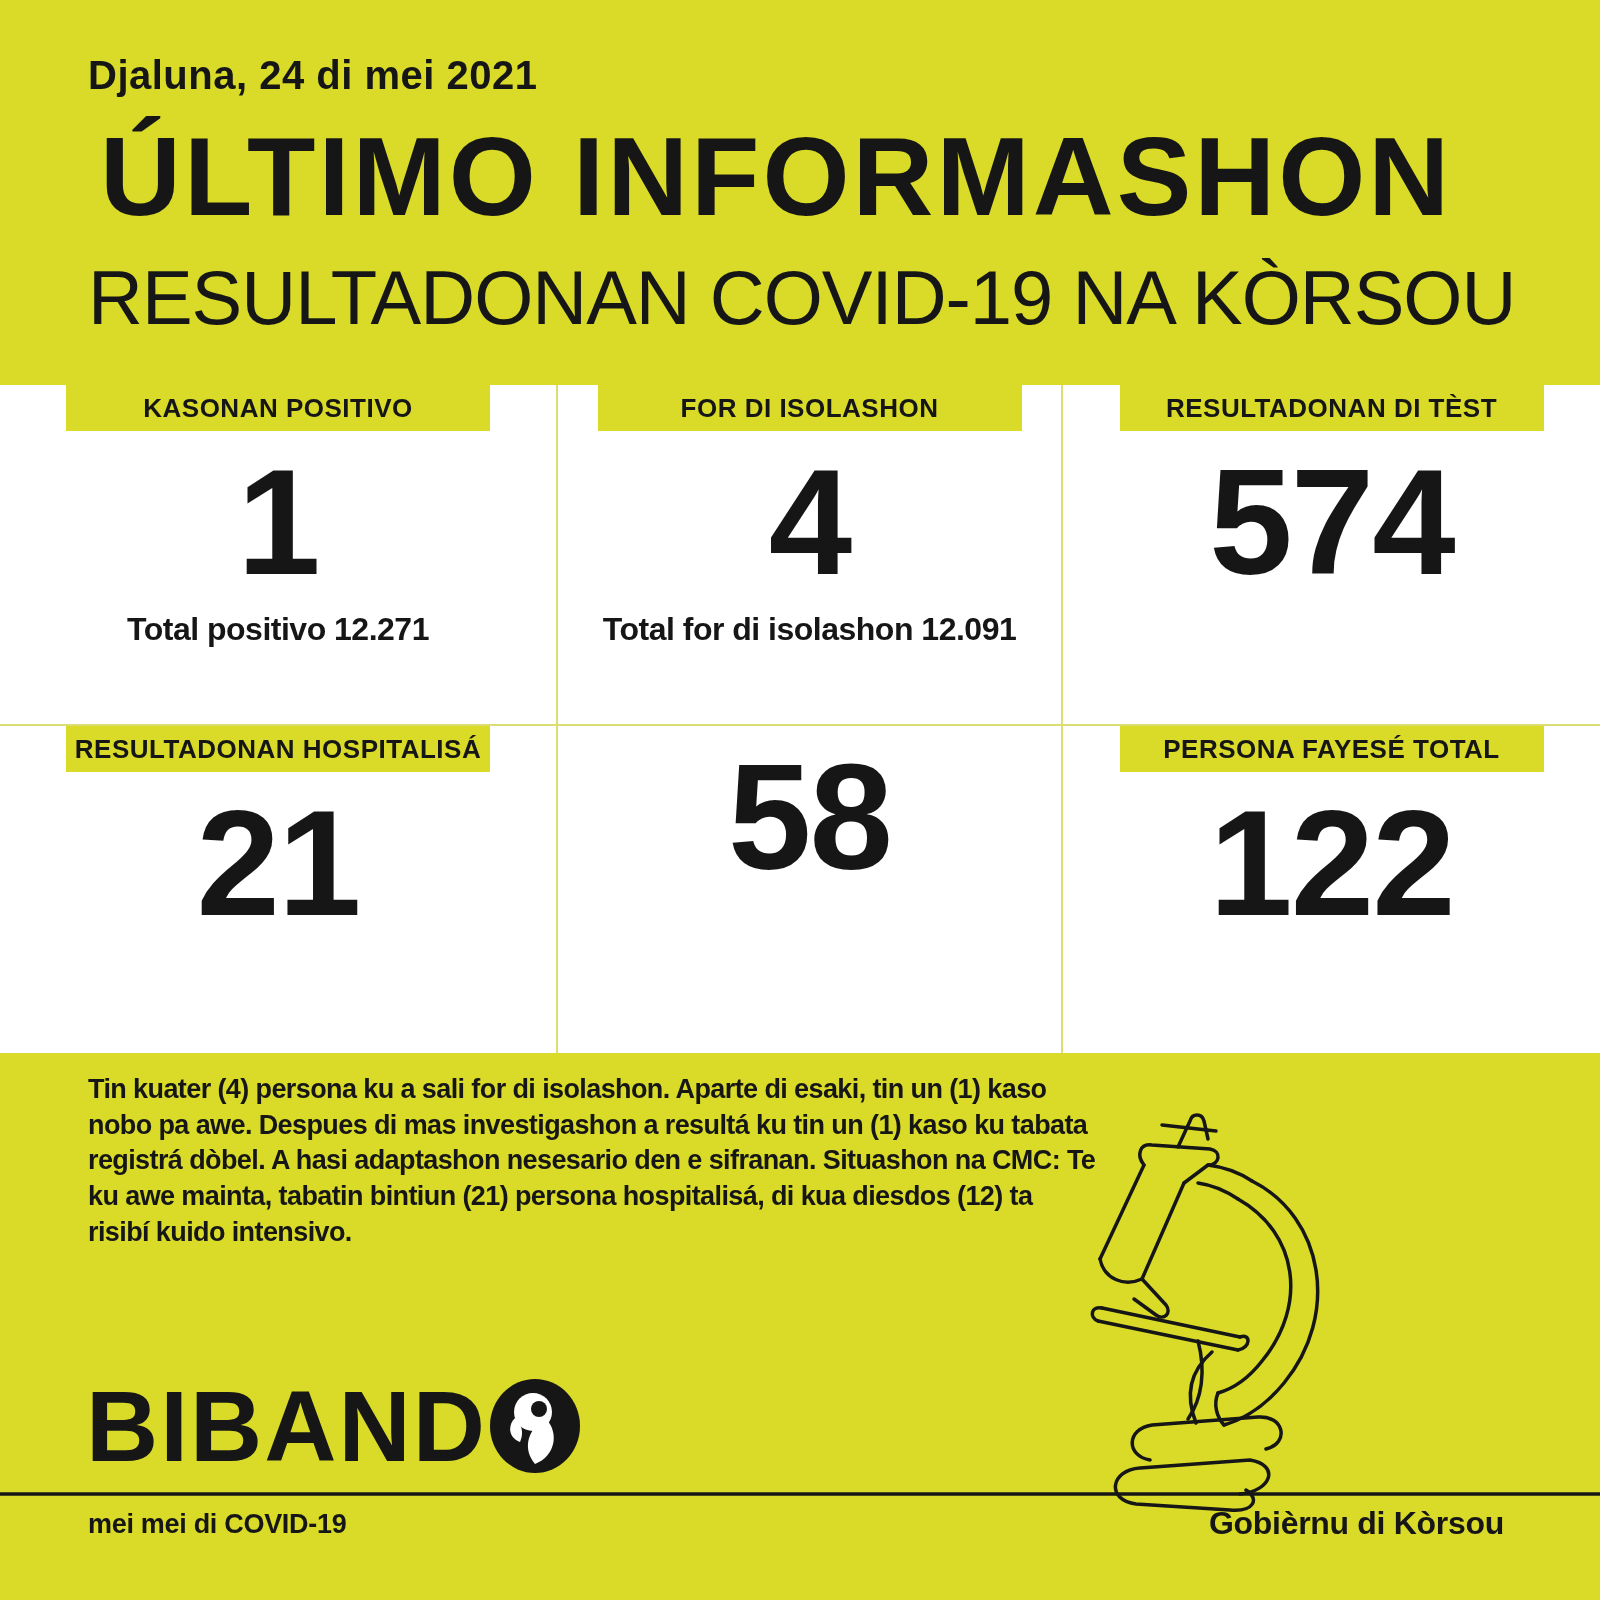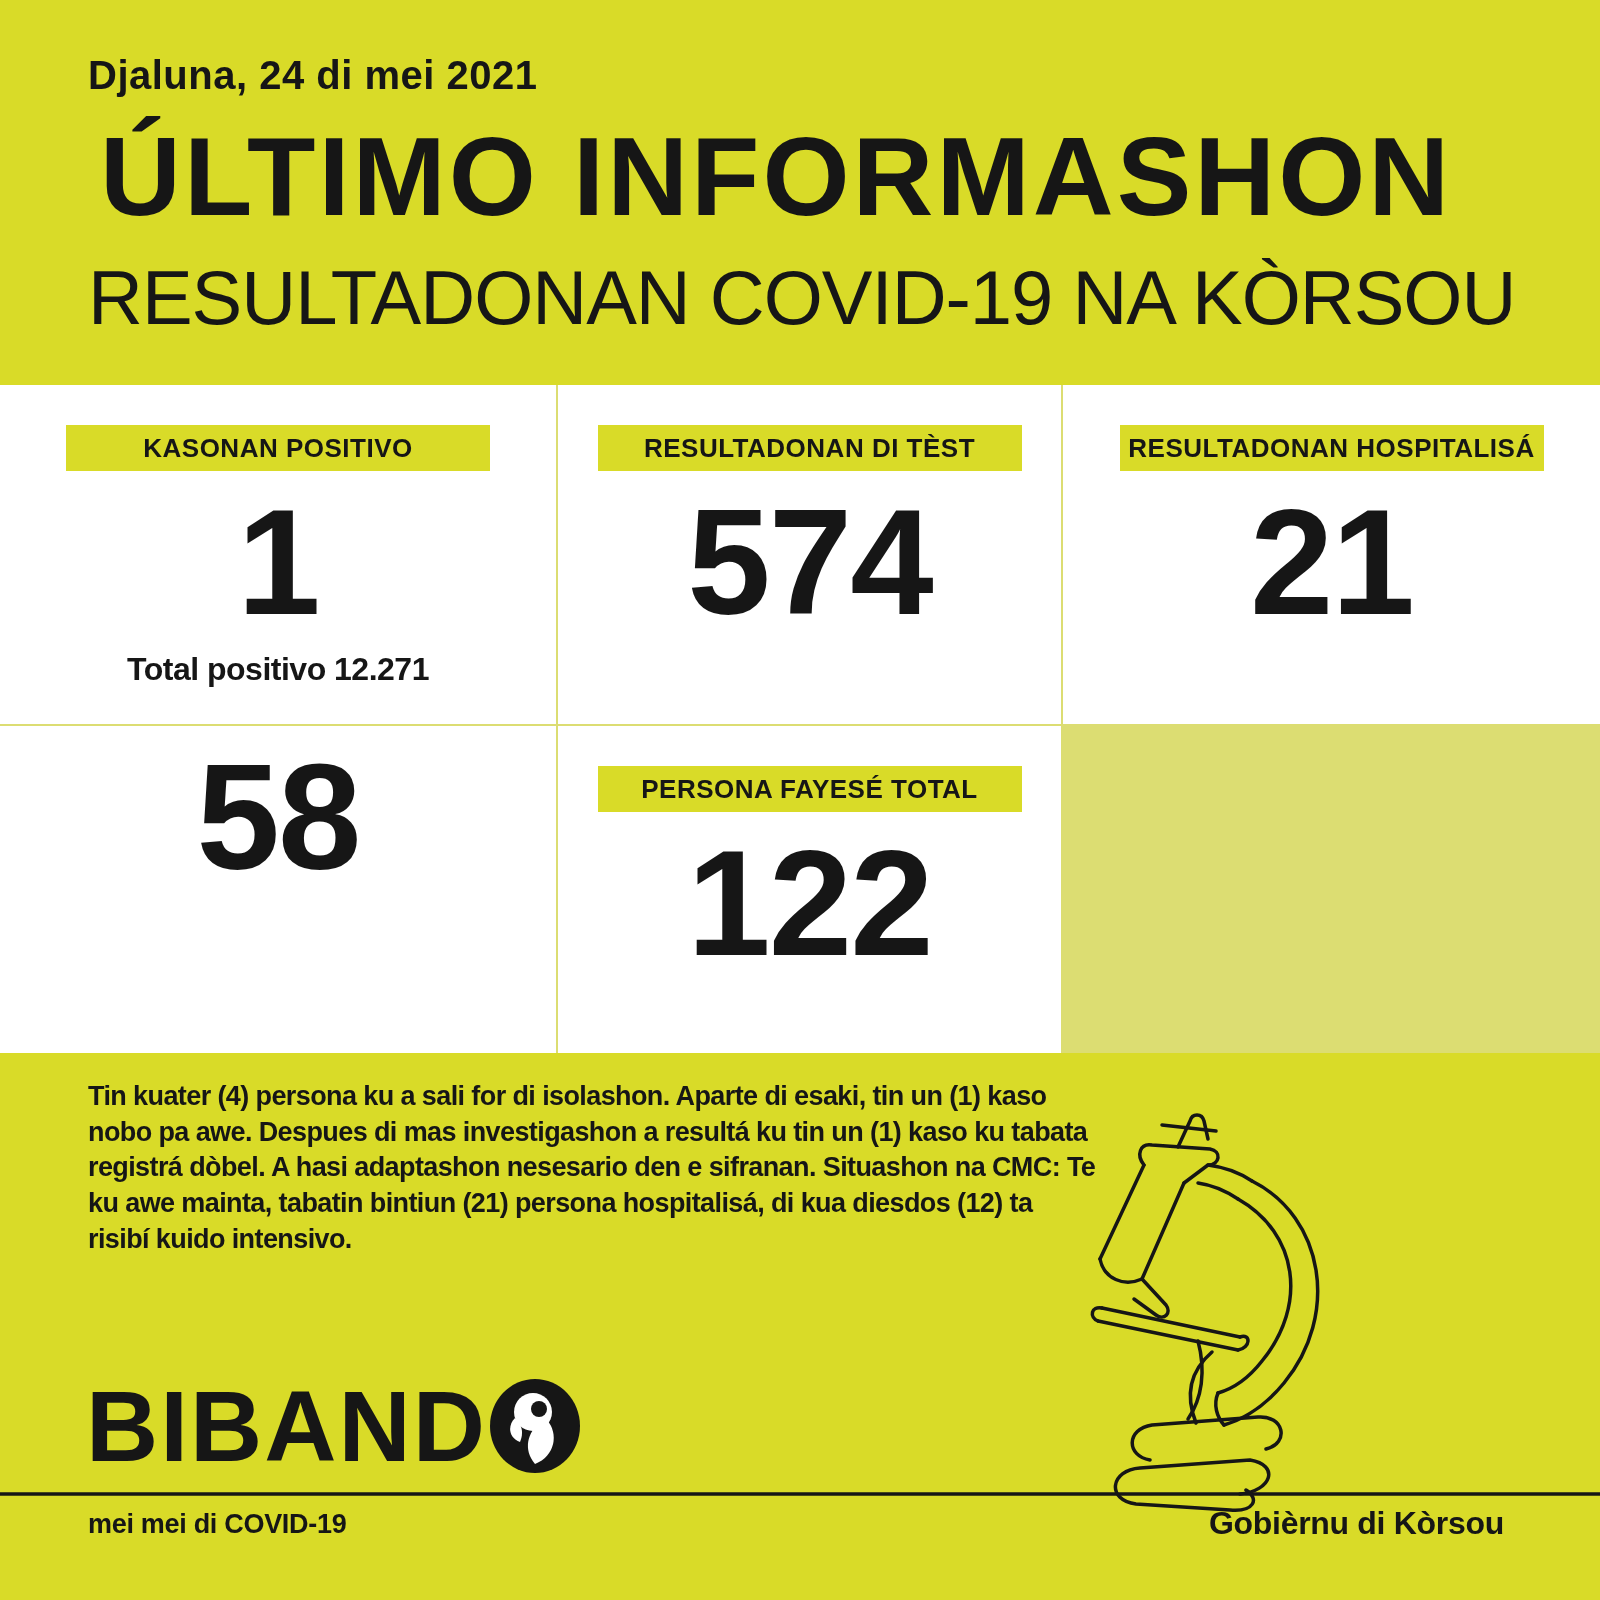--- a/index.html
+++ b/index.html
@@ -26,32 +26,32 @@
   .stats{
     flex:0 0 auto;
     display:grid;
     grid-template-columns:556px 503px 537px;
     grid-template-rows:339px 327px;
     gap:2px;background:var(--divider);
     width:1600px;
   }
   .cell{background:#fff;display:flex;flex-direction:column;align-items:center;}
   .bar{
-    margin-top:40px;height:46px;width:424px;flex:0 0 auto;
+    height:46px;width:424px;flex:0 0 auto;
     background:var(--yellow);
     display:flex;align-items:center;justify-content:center;
   }
   .bar span{font-size:26px;font-weight:700;letter-spacing:.5px;white-space:nowrap;}
   .value{margin-top:16px;font-size:150px;font-weight:900;line-height:1;letter-spacing:-2px;}
   .note{margin-top:14px;font-size:32px;font-weight:700;letter-spacing:-.5px;}
 
   
   .bottom{position:relative;flex:1 1 auto;height:547px;}
   .paragraph{
-    position:absolute;left:88px;top:26px;width:1010px;margin:0;
+    position:absolute;left:88px;top:19px;width:1010px;margin:0;
     font-size:27px;line-height:1.32;font-weight:600;letter-spacing:-.6px;
   }
   .micro{position:absolute;left:0;top:0;width:1600px;height:547px;}
   .brand{position:absolute;left:86px;top:323px;display:flex;align-items:center;}
   .brand-text{font-size:100px;font-weight:900;letter-spacing:2px;line-height:1;}
   .logo-o{width:92px;height:96px;margin-left:2px;}
   .tagline{position:absolute;left:88px;top:456px;font-size:27px;font-weight:700;letter-spacing:-.3px;}
   .attribution{position:absolute;right:96px;top:452px;font-size:32px;font-weight:700;letter-spacing:-.3px;}
 </style>
 </head>
@@ -68,20 +68,27 @@
   <main class="stats">
 
     <section class="cell">
       <div class="bar">
         <span>KASONAN POSITIVO</span>
       </div>
       <div class="value">1</div>
       <div class="note">Total positivo 12.271</div>
     </section>
 
+    <section class="cell">
+      <div class="bar">
+        <span>FOR DI ISOLASHON</span>
+      </div>
+      <div class="value">4</div>
+      <div class="note">Total for di isolashon 12.091</div>
+    </section>
 
     <section class="cell">
       <div class="bar">
         <span>RESULTADONAN DI TÈST</span>
       </div>
       <div class="value">574</div>
       <div class="note"></div>
     </section>
 
     <section class="cell">

